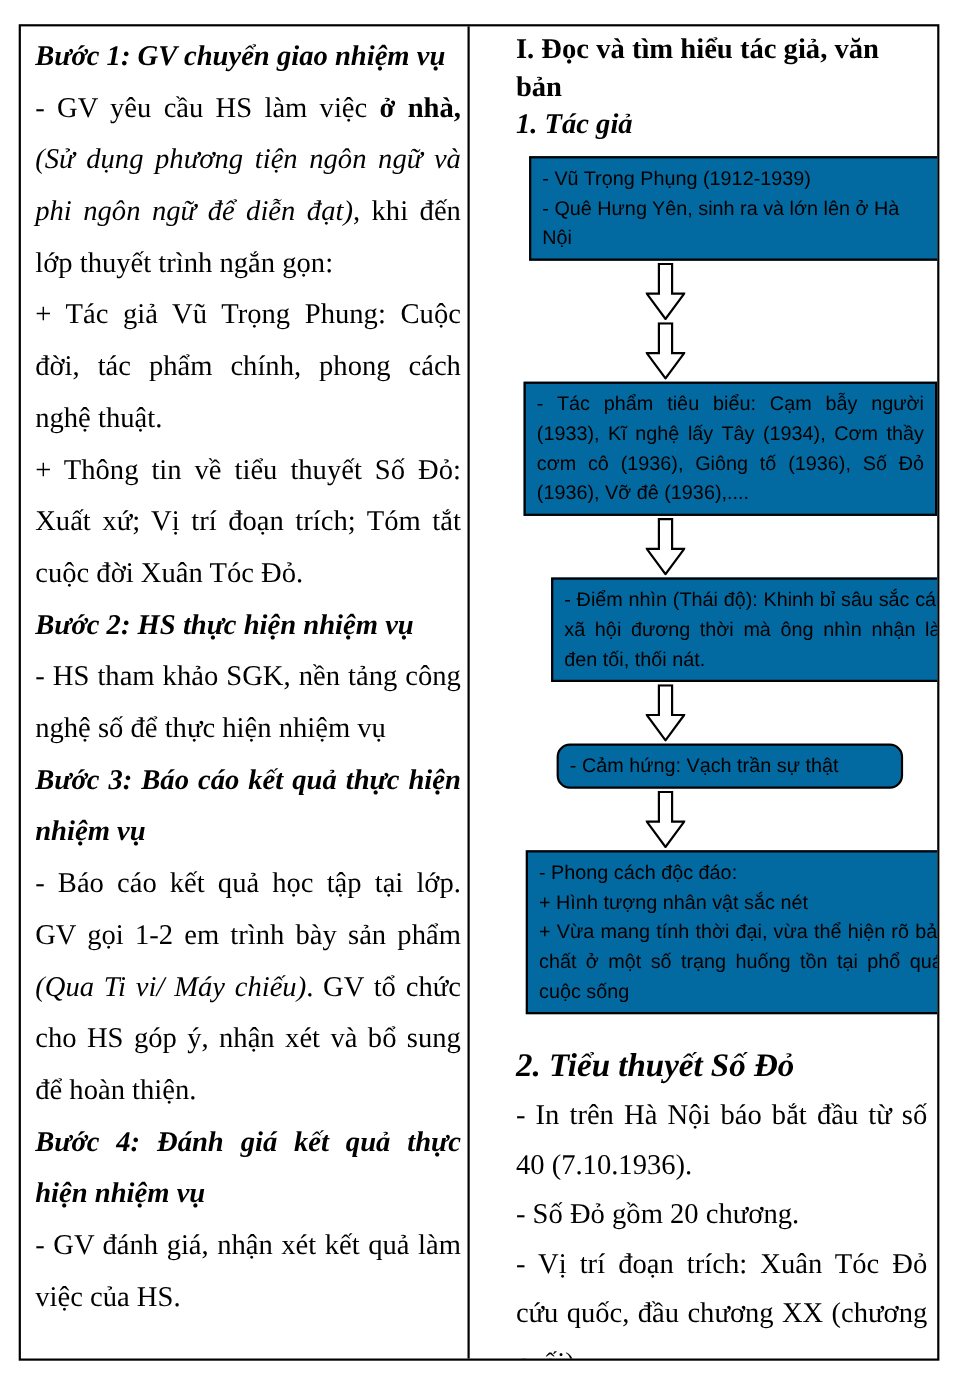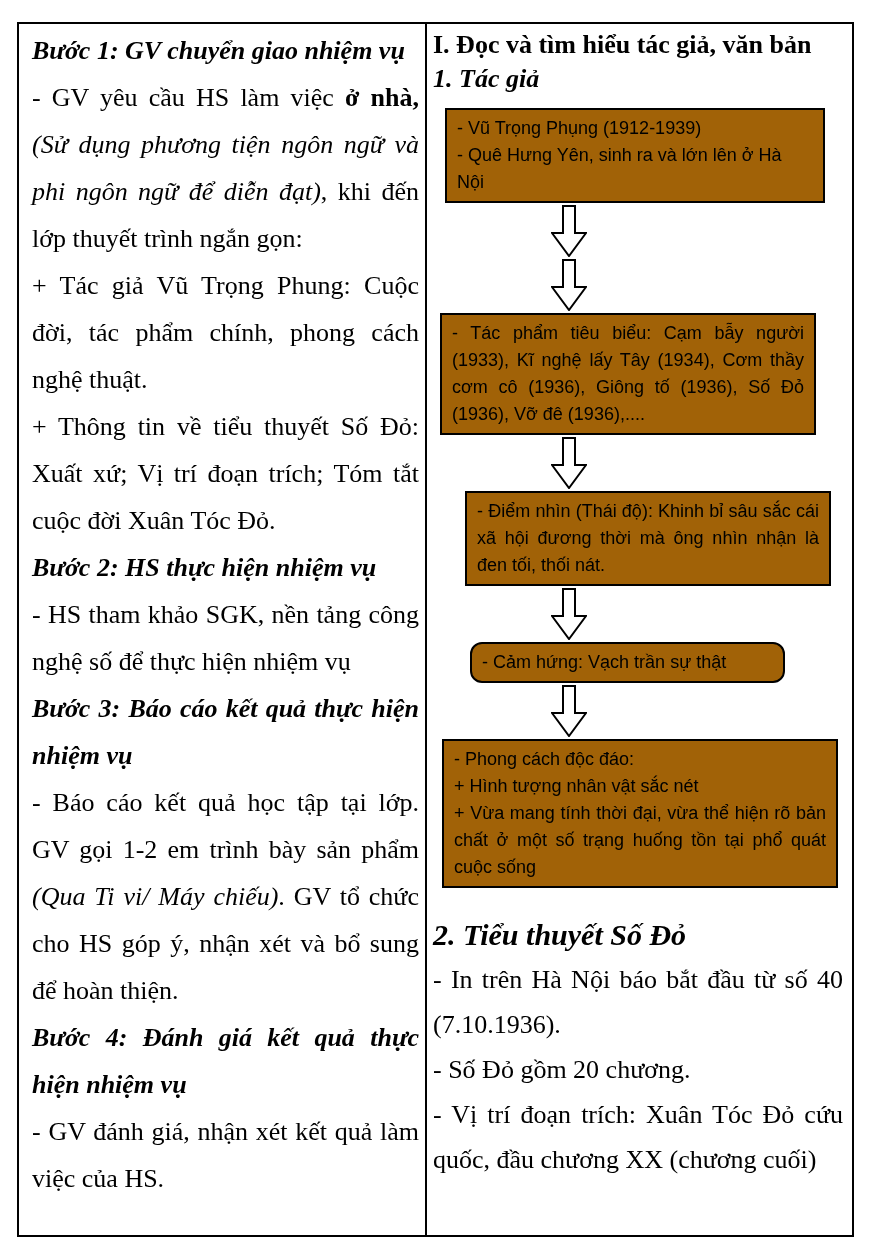--- a/index.html
+++ b/index.html
@@ -1,30 +1,30 @@
 <!DOCTYPE html>
 <html><head>
 <meta charset="utf-8">
 <style>
   html,body{margin:0;padding:0;background:#ffffff;}
   .page{position:relative;width:871px;height:1256px;background:#ffffff;color:#000;
         font-family:"Liberation Serif", serif;overflow:hidden;}
   .doc-table{position:absolute;left:17px;top:22px;width:837px;height:1215px;
-             border:2px solid #000;box-sizing:border-box;display:flex;background:#fff;}
+             border:2px solid #000;box-sizing:border-box;display:flex;background:#fff;gap:36px;}
   .cell{box-sizing:border-box;overflow:hidden;}
   .cell-left{width:408px;border-right:2px solid #000;padding:3px 6px 4px 13px;
              font-size:26px;line-height:47px;text-align:justify;}
   .cell-left .heading{font-weight:bold;font-style:italic;}
   .seg-bold{font-weight:bold;}
   .seg-italic{font-style:italic;}
   .cell-right{flex:1;padding:4px 9px 16px 6px;}
   .sec-heading{font-size:26px;font-weight:bold;line-height:34px;}
   .sec-sub{font-size:26px;font-weight:bold;font-style:italic;line-height:34px;}
   .flowchart{font-family:"Liberation Sans", sans-serif;font-size:18px;line-height:27px;}
-  .fbox{border:2px solid #000;box-sizing:border-box;padding:5px 10px;background:#a16207;
+  .fbox{border:2px solid #000;box-sizing:border-box;padding:5px 10px;background:#0369a1;
         text-align:justify;}
   .fbox.no-just{text-align:left;}
   .b1{margin-left:12px;width:380px;margin-top:12px;}
   .b2{margin-left:19px;width:361px;}
   .b3{margin-left:7px;width:376px;}
   .b4{margin-left:32px;width:366px;}
   .b5{margin-left:37px;width:315px;border-radius:12px;}
   .b6{margin-left:9px;width:396px;}
   .arrow-wrap{margin:2px 0 2px 118px;width:36px;height:52px;}
   .arrow-wrap svg{display:block;}

